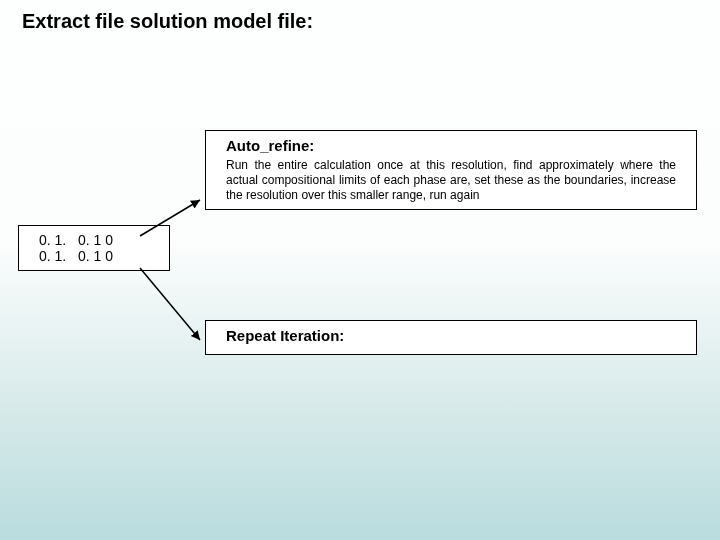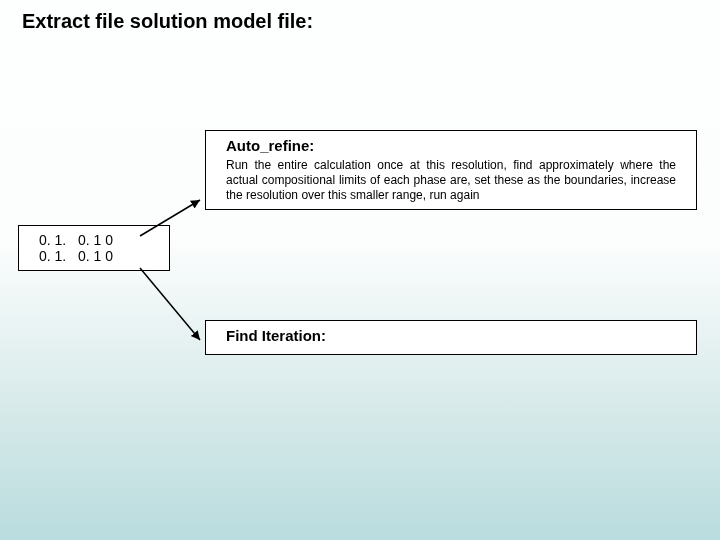--- a/index.html
+++ b/index.html
@@ -41,21 +41,21 @@
   <div class="row">0. 1.   0. 1 0</div>
   <div class="row">0. 1.   0. 1 0</div>
 </div>
 
 <div class="box big-box b1">
   <div class="hdr">Auto_refine:</div>
   <div class="body">Run the entire calculation once at this resolution, find approximately where the actual compositional limits of each phase are, set these as the boundaries, increase the resolution over this smaller range, run again</div>
 </div>
 
 <div class="box big-box b2">
-  <div class="hdr">Find Iteration:</div>
+  <div class="hdr">Repeat Iteration:</div>
 </div>
 
 <svg class="arrows" width="720" height="540">
   <defs>
     <marker id="ah" markerWidth="8" markerHeight="8" refX="6" refY="3" orient="auto">
       <path d="M0,0 L6,3 L0,6 Z" fill="#000"></path>
     </marker>
   </defs>
   <line x1="140" y1="236" x2="200" y2="200" stroke="#000" stroke-width="1.5" marker-end="url(#ah)"></line>
   <line x1="140" y1="268" x2="200" y2="340" stroke="#000" stroke-width="1.5" marker-end="url(#ah)"></line>

